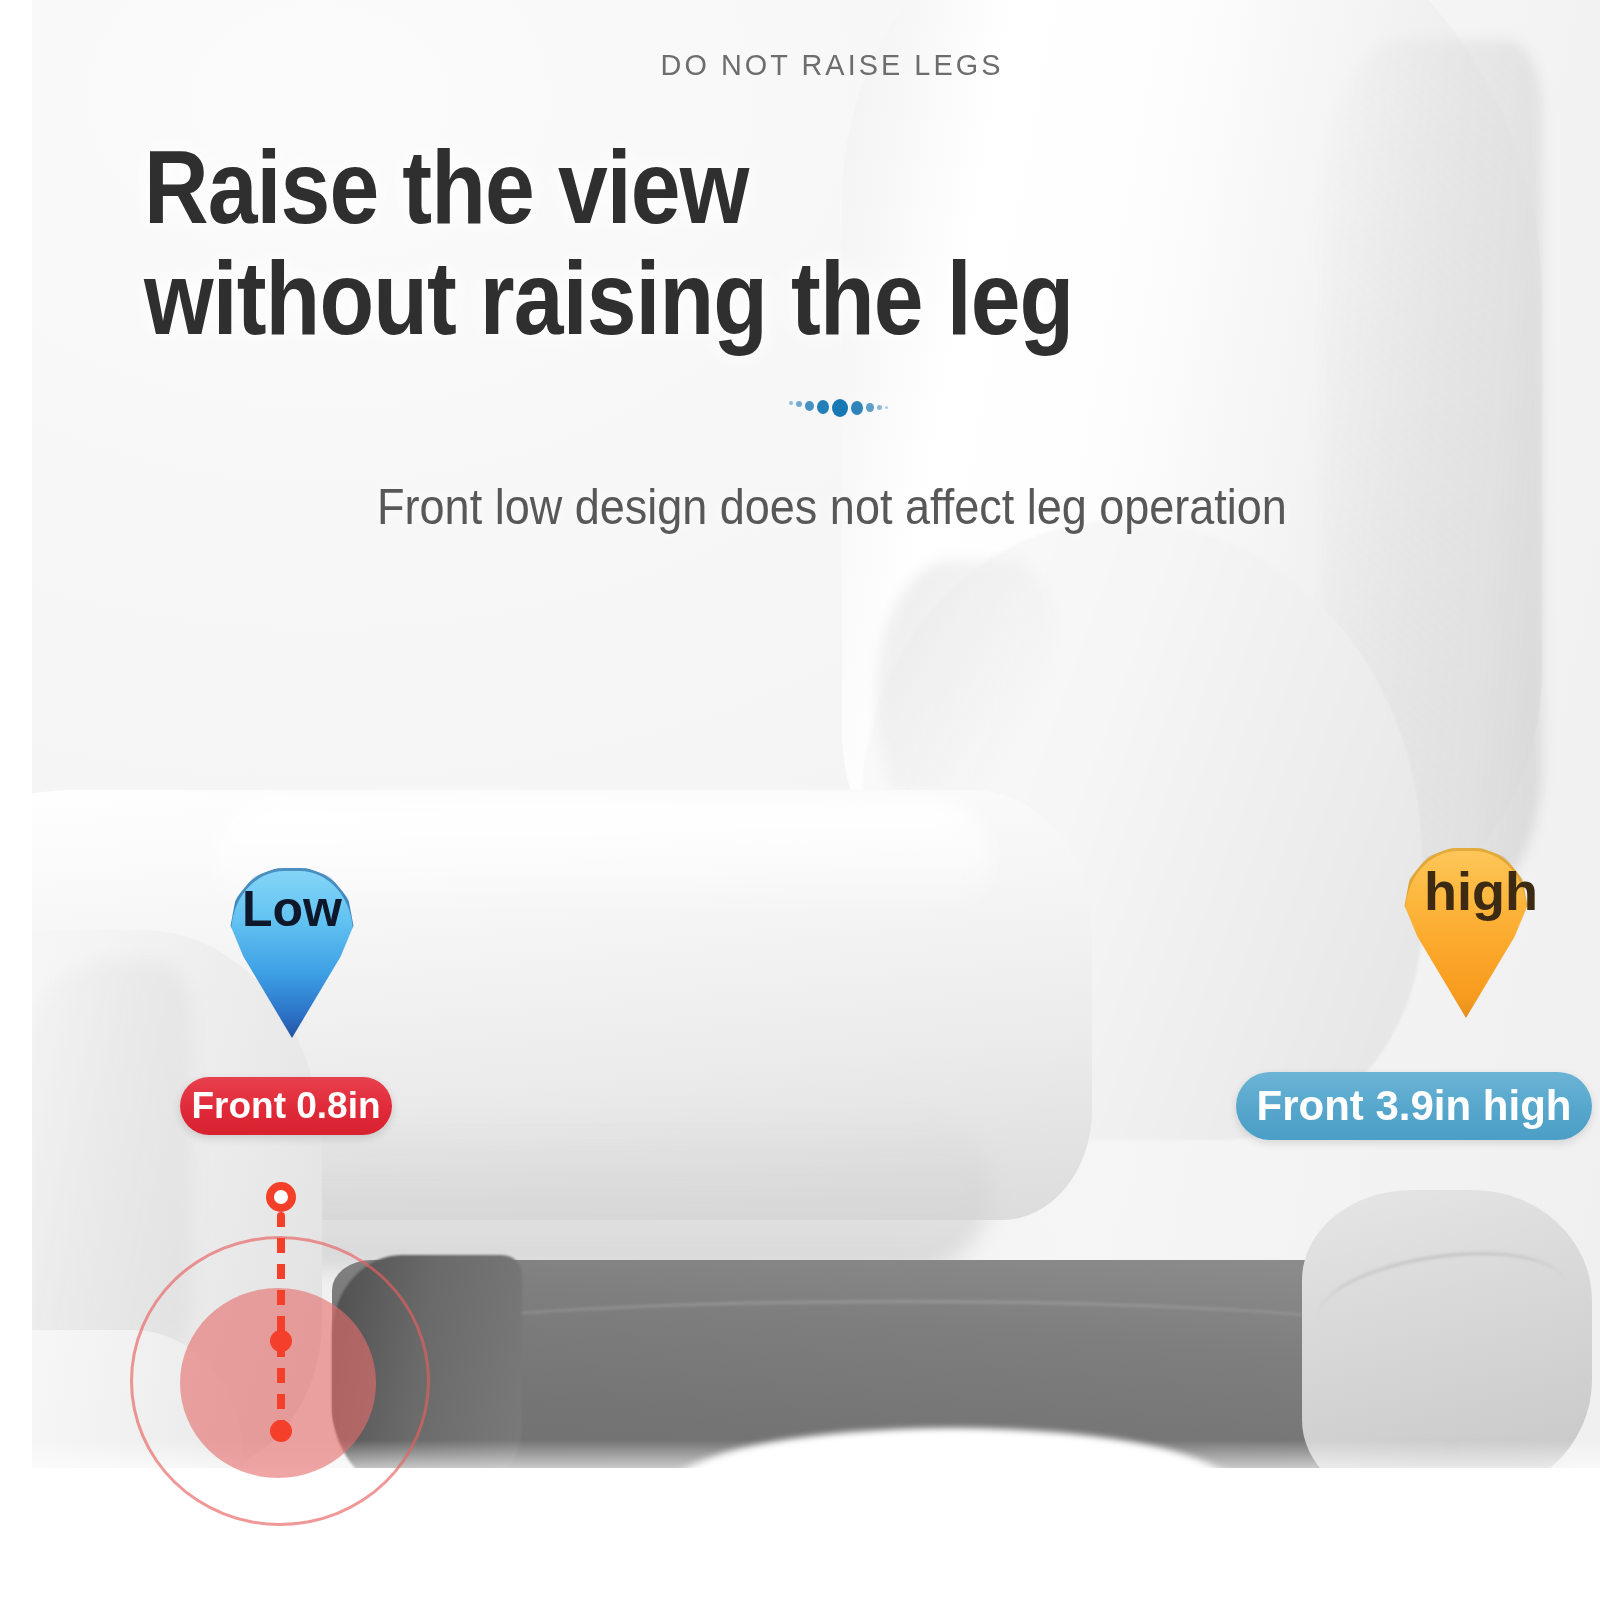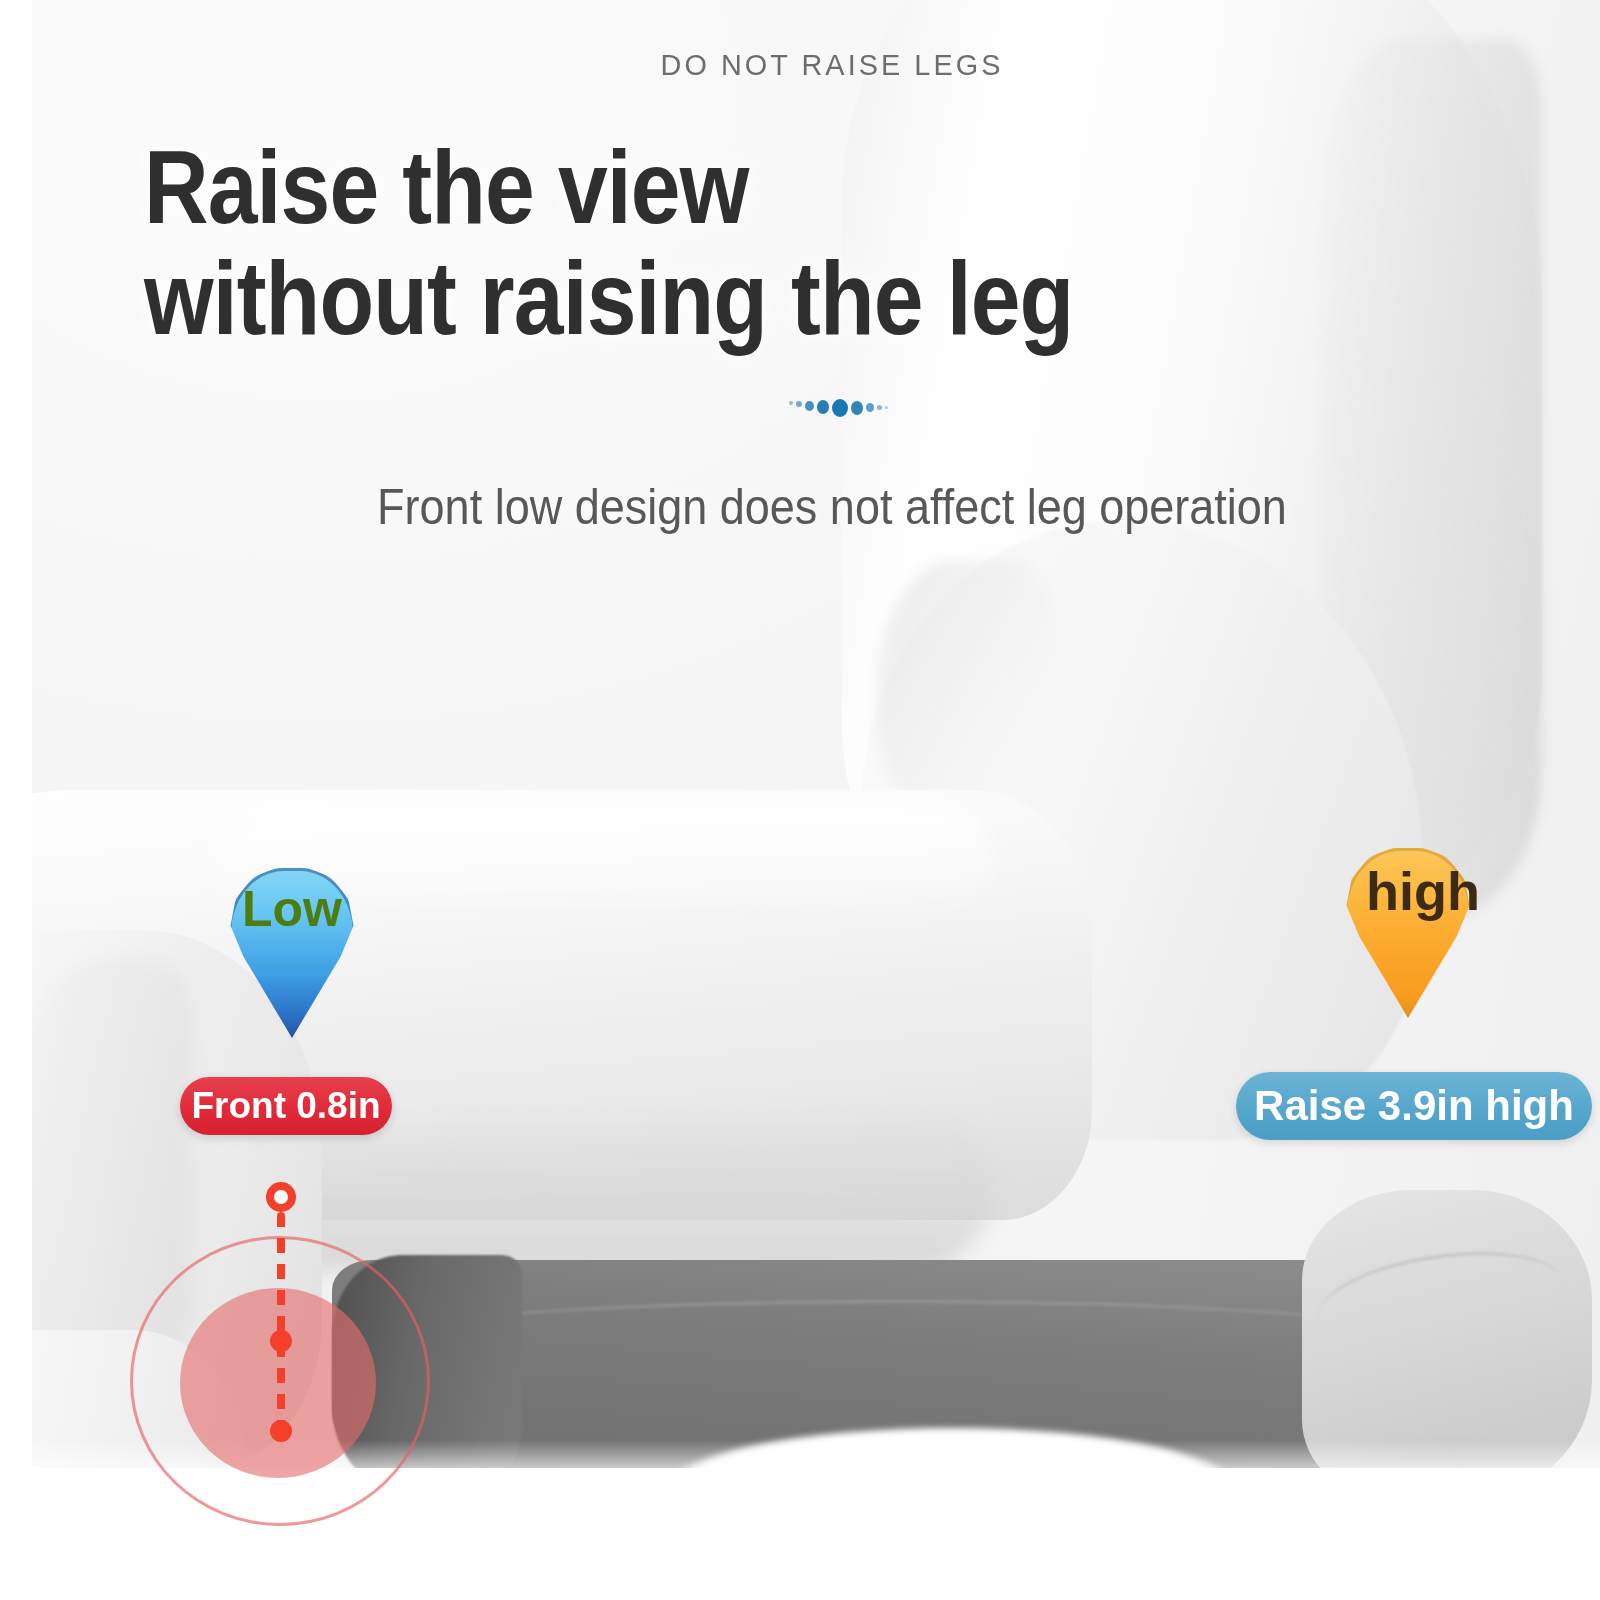--- a/index.html
+++ b/index.html
@@ -306,23 +306,23 @@
     white-space: nowrap;
   }
   
   #pin-low { left: 196px; top: 868px; }
   #pin-low .drop {
     background: linear-gradient(180deg, #86d6f7 0%, #63c3f2 30%, #3d9fe4 62%, #2a6fc4 88%, #24529f 100%);
     box-shadow: 0 0 0 3px rgba(30,86,150,.55) inset,
                 0 4px 10px rgba(0,0,0,.18);
     filter: drop-shadow(0 2px 4px rgba(0,0,0,.22));
   }
-  #pin-low .label { color: #4d7c0f; }
-  
-  #pin-high { left: 1312px; top: 848px; }
+  #pin-low .label { color: #0f172a; }
+  
+  #pin-high { left: 1370px; top: 848px; }
   #pin-high .drop {
     background: linear-gradient(180deg, #fdc75a 0%, #fcb63c 32%, #fba528 64%, #f79b1e 88%, #e2901e 100%);
     box-shadow: 0 0 0 3px rgba(196,136,26,.45) inset,
                 0 4px 10px rgba(0,0,0,.16);
     filter: drop-shadow(0 2px 4px rgba(0,0,0,.2));
   }
   #pin-high .label {
     color: #3c2a12;
     font-size: 54px;
     left: 4px;
@@ -462,21 +462,21 @@
     <div class="drop"></div>
     <div class="label">Low</div>
   </div>
 
   <div class="pin" id="pin-high">
     <div class="drop"></div>
     <div class="label">high</div>
   </div>
 
   <div class="pill" id="pill-red">Front 0.8in</div>
-  <div class="pill" id="pill-blue">Raise 3.9in high</div>
+  <div class="pill" id="pill-blue">Front 3.9in high</div>
 
   <div class="circle-outer"></div>
   <div class="circle-inner"></div>
   <div class="ring"></div>
   <div class="dash-line"></div>
   <div class="dash-dot" id="dash-dot-1"></div>
   <div class="dash-dot" id="dash-dot-2"></div>
 
 </div>
 

